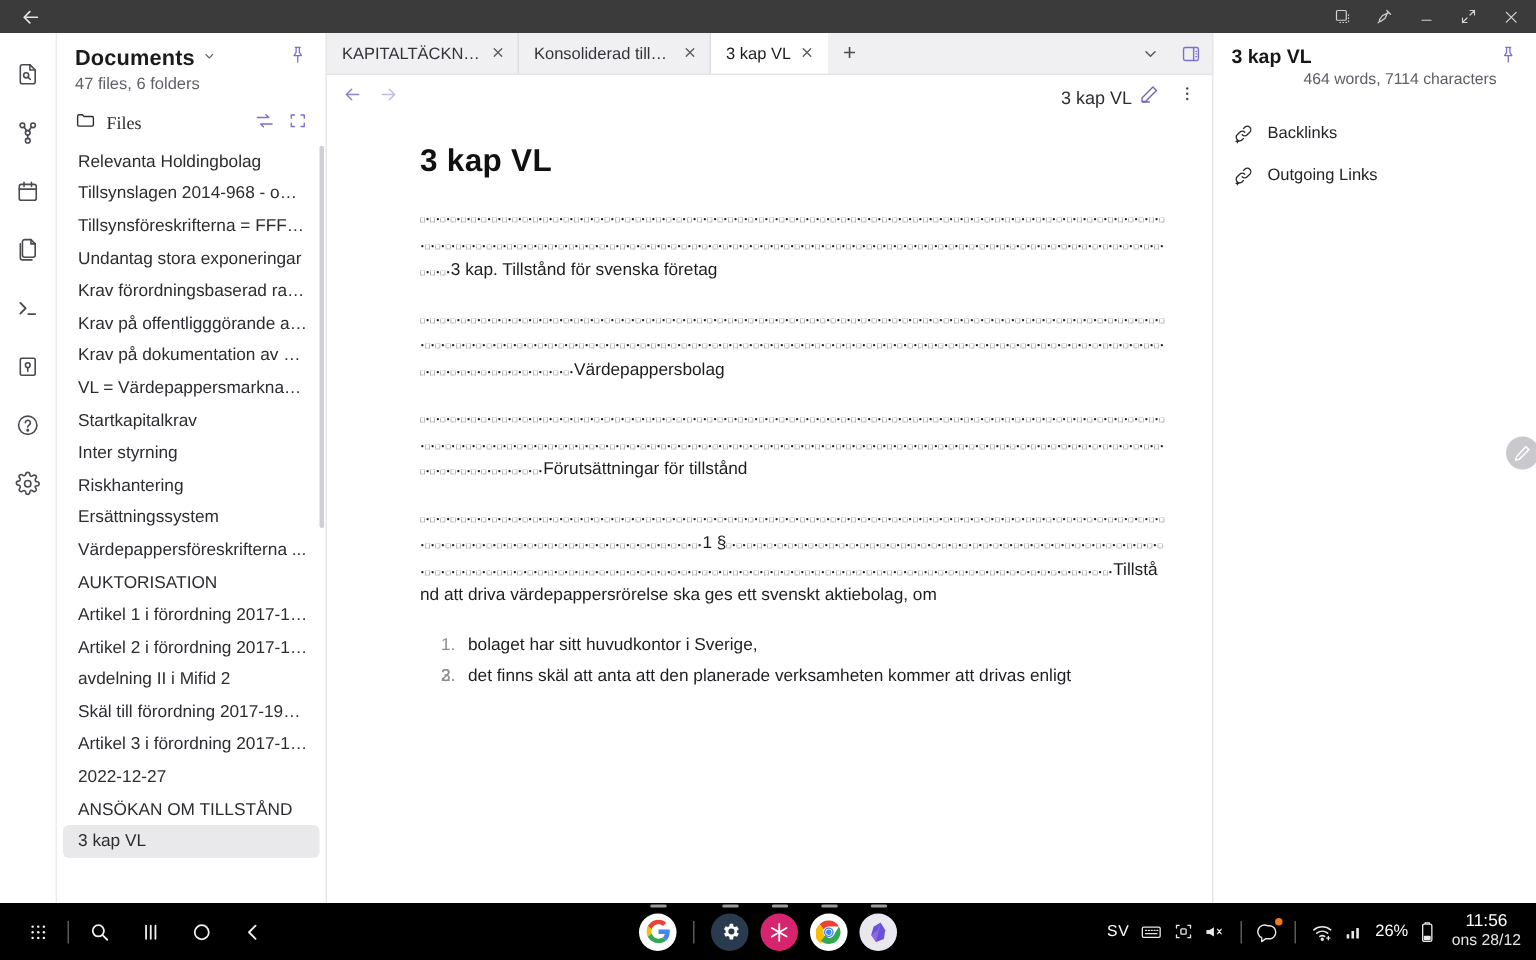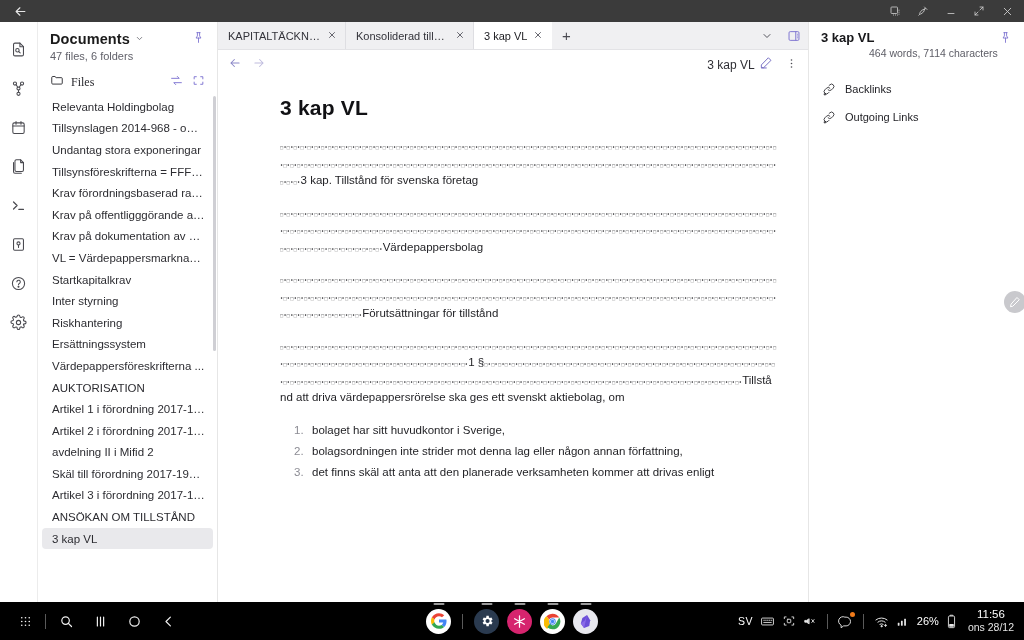--- a/index.html
+++ b/index.html
@@ -339,37 +339,38 @@
               <path d="M4 9V5h4M20 9V5h-4M4 15v4h4M20 15v4h-4"></path>
             </svg>
         </span>
       </span>
     </div>
 
     <div class="sb-list" id="sb-list">
       <div class="sb-scrollbar"></div>
     <div class="sb-item"><span>Relevanta Holdingbolag</span></div>
         <div class="sb-item"><span>Tillsynslagen 2014-968 - om ...</span></div>
+        <div class="sb-item"><span>Tillsynsföreskrifterna = FFFS ...</span></div>
         <div class="sb-item"><span>Undantag stora exponeringar</span></div>
-        <div class="sb-item"><span>Tillsynsföreskrifterna = FFFS ...</span></div>
         <div class="sb-item"><span>Krav förordningsbaserad rap...</span></div>
         <div class="sb-item"><span>Krav på offentligggörande av r...</span></div>
         <div class="sb-item"><span>Krav på dokumentation av pr...</span></div>
         <div class="sb-item"><span>VL = Värdepappersmarknads...</span></div>
         <div class="sb-item"><span>Startkapitalkrav</span></div>
         <div class="sb-item"><span>Inter styrning</span></div>
         <div class="sb-item"><span>Riskhantering</span></div>
         <div class="sb-item"><span>Ersättningssystem</span></div>
         <div class="sb-item"><span>Värdepappersföreskrifterna ...</span></div>
         <div class="sb-item"><span>AUKTORISATION</span></div>
         <div class="sb-item"><span>Artikel 1 i förordning 2017-19...</span></div>
         <div class="sb-item"><span>Artikel 2 i förordning 2017-19...</span></div>
         <div class="sb-item"><span>avdelning II i Mifid 2</span></div>
         <div class="sb-item"><span>Skäl till förordning 2017-1943...</span></div>
         <div class="sb-item"><span>Artikel 3 i förordning 2017-19...</span></div>
+        <div class="sb-item"><span>2022-12-27</span></div>
         <div class="sb-item"><span>ANSÖKAN OM TILLSTÅND</span></div>
         <div class="sb-item active"><span>3 kap VL</span></div>
       </div>
   </div>
 
   <div class="main">
 
     <div class="tabstrip" id="tabstrip">
       <div class="tab">
           <span class="tab-label">KAPITALTÄCKNINGSREG...</span>
@@ -438,21 +439,21 @@
 
     <div class="docview" id="docview">
       <div class="doc-h1">3 kap VL</div>
       <div id="doc-body">
           <div class="doc-p"><span class="tofu">⬚•⬚•⬚•⬚•⬚•⬚•⬚•⬚•⬚•⬚•⬚•⬚•⬚•⬚•⬚•⬚•⬚•⬚•⬚•⬚•⬚•⬚•⬚•⬚•⬚•⬚•⬚•⬚•⬚•⬚•⬚•⬚•⬚•⬚•⬚•⬚•⬚•⬚•⬚•⬚•⬚•⬚•⬚•⬚•⬚•⬚•⬚•⬚•⬚•⬚•⬚•⬚•⬚•⬚•⬚•⬚•⬚•⬚•⬚•⬚•⬚•⬚•⬚•⬚•⬚•⬚•⬚•⬚•⬚•⬚•⬚•⬚•⬚•⬚•⬚•⬚•⬚•⬚•⬚•⬚•⬚•⬚•⬚•⬚•⬚•⬚•⬚•⬚•⬚•⬚•⬚•⬚•⬚•⬚•⬚•⬚•⬚•⬚•⬚•⬚•⬚•⬚•⬚•⬚•⬚•⬚•⬚•⬚•⬚•⬚•⬚•⬚•⬚•⬚•⬚•⬚•⬚•⬚•⬚•⬚•⬚•⬚•⬚•⬚•⬚•⬚•⬚•⬚•⬚•⬚•⬚•⬚•⬚•⬚•⬚•⬚•⬚•⬚•⬚•⬚•⬚•⬚•⬚•⬚•⬚•⬚•⬚•⬚•</span><span class="tail">3 kap. Tillstånd för svenska företag</span></div>
           <div class="doc-p"><span class="tofu">⬚•⬚•⬚•⬚•⬚•⬚•⬚•⬚•⬚•⬚•⬚•⬚•⬚•⬚•⬚•⬚•⬚•⬚•⬚•⬚•⬚•⬚•⬚•⬚•⬚•⬚•⬚•⬚•⬚•⬚•⬚•⬚•⬚•⬚•⬚•⬚•⬚•⬚•⬚•⬚•⬚•⬚•⬚•⬚•⬚•⬚•⬚•⬚•⬚•⬚•⬚•⬚•⬚•⬚•⬚•⬚•⬚•⬚•⬚•⬚•⬚•⬚•⬚•⬚•⬚•⬚•⬚•⬚•⬚•⬚•⬚•⬚•⬚•⬚•⬚•⬚•⬚•⬚•⬚•⬚•⬚•⬚•⬚•⬚•⬚•⬚•⬚•⬚•⬚•⬚•⬚•⬚•⬚•⬚•⬚•⬚•⬚•⬚•⬚•⬚•⬚•⬚•⬚•⬚•⬚•⬚•⬚•⬚•⬚•⬚•⬚•⬚•⬚•⬚•⬚•⬚•⬚•⬚•⬚•⬚•⬚•⬚•⬚•⬚•⬚•⬚•⬚•⬚•⬚•⬚•⬚•⬚•⬚•⬚•⬚•⬚•⬚•⬚•⬚•⬚•⬚•⬚•⬚•⬚•⬚•⬚•⬚•⬚•⬚•⬚•⬚•⬚•⬚•⬚•⬚•⬚•⬚•⬚•⬚•⬚•</span><span class="tail">Värdepappersbolag</span></div>
           <div class="doc-p"><span class="tofu">⬚•⬚•⬚•⬚•⬚•⬚•⬚•⬚•⬚•⬚•⬚•⬚•⬚•⬚•⬚•⬚•⬚•⬚•⬚•⬚•⬚•⬚•⬚•⬚•⬚•⬚•⬚•⬚•⬚•⬚•⬚•⬚•⬚•⬚•⬚•⬚•⬚•⬚•⬚•⬚•⬚•⬚•⬚•⬚•⬚•⬚•⬚•⬚•⬚•⬚•⬚•⬚•⬚•⬚•⬚•⬚•⬚•⬚•⬚•⬚•⬚•⬚•⬚•⬚•⬚•⬚•⬚•⬚•⬚•⬚•⬚•⬚•⬚•⬚•⬚•⬚•⬚•⬚•⬚•⬚•⬚•⬚•⬚•⬚•⬚•⬚•⬚•⬚•⬚•⬚•⬚•⬚•⬚•⬚•⬚•⬚•⬚•⬚•⬚•⬚•⬚•⬚•⬚•⬚•⬚•⬚•⬚•⬚•⬚•⬚•⬚•⬚•⬚•⬚•⬚•⬚•⬚•⬚•⬚•⬚•⬚•⬚•⬚•⬚•⬚•⬚•⬚•⬚•⬚•⬚•⬚•⬚•⬚•⬚•⬚•⬚•⬚•⬚•⬚•⬚•⬚•⬚•⬚•⬚•⬚•⬚•⬚•⬚•⬚•⬚•⬚•⬚•⬚•⬚•⬚•⬚•⬚•</span><span class="tail">Förutsättningar för tillstånd</span></div>
           <div class="doc-p"><span class="tofu">⬚•⬚•⬚•⬚•⬚•⬚•⬚•⬚•⬚•⬚•⬚•⬚•⬚•⬚•⬚•⬚•⬚•⬚•⬚•⬚•⬚•⬚•⬚•⬚•⬚•⬚•⬚•⬚•⬚•⬚•⬚•⬚•⬚•⬚•⬚•⬚•⬚•⬚•⬚•⬚•⬚•⬚•⬚•⬚•⬚•⬚•⬚•⬚•⬚•⬚•⬚•⬚•⬚•⬚•⬚•⬚•⬚•⬚•⬚•⬚•⬚•⬚•⬚•⬚•⬚•⬚•⬚•⬚•⬚•⬚•⬚•⬚•⬚•⬚•⬚•⬚•⬚•⬚•⬚•⬚•⬚•⬚•⬚•⬚•⬚•⬚•⬚•⬚•⬚•⬚•⬚•⬚•⬚•⬚•⬚•⬚•⬚•⬚•⬚•⬚•</span><span class="tail">1 §</span><span class="tofu">⬚•⬚•⬚•⬚•⬚•⬚•⬚•⬚•⬚•⬚•⬚•⬚•⬚•⬚•⬚•⬚•⬚•⬚•⬚•⬚•⬚•⬚•⬚•⬚•⬚•⬚•⬚•⬚•⬚•⬚•⬚•⬚•⬚•⬚•⬚•⬚•⬚•⬚•⬚•⬚•⬚•⬚•⬚•⬚•⬚•⬚•⬚•⬚•⬚•⬚•⬚•⬚•⬚•⬚•⬚•⬚•⬚•⬚•⬚•⬚•⬚•⬚•⬚•⬚•⬚•⬚•⬚•⬚•⬚•⬚•⬚•⬚•⬚•⬚•⬚•⬚•⬚•⬚•⬚•⬚•⬚•⬚•⬚•⬚•⬚•⬚•⬚•⬚•⬚•⬚•⬚•⬚•⬚•⬚•⬚•⬚•⬚•⬚•⬚•⬚•⬚•⬚•⬚•⬚•⬚•⬚•⬚•⬚•⬚•⬚•</span><span class="tail">Tillstånd att driva värdepappersrörelse ska ges ett svenskt aktiebolag, om</span></div>
           <ol class="doc-ol">
             <li><span class="num">1.</span><span>bolaget har sitt huvudkontor i Sverige,</span></li>
-            <li><span class="num">2.</span><span>bolagsordningen inte strider mot denna lag eller någon annan författning,</span></li>
+            <li><span class="num">2.</span></li>
             <li><span class="num">3.</span><span>det finns skäl att anta att den planerade verksamheten kommer att drivas enligt</span></li>
           </ol>
         </div>
     </div>
   </div>
 
   <div class="rpanel">
     <div class="rp-title-row">
       <div>
         <div class="rp-title">3 kap VL</div>

